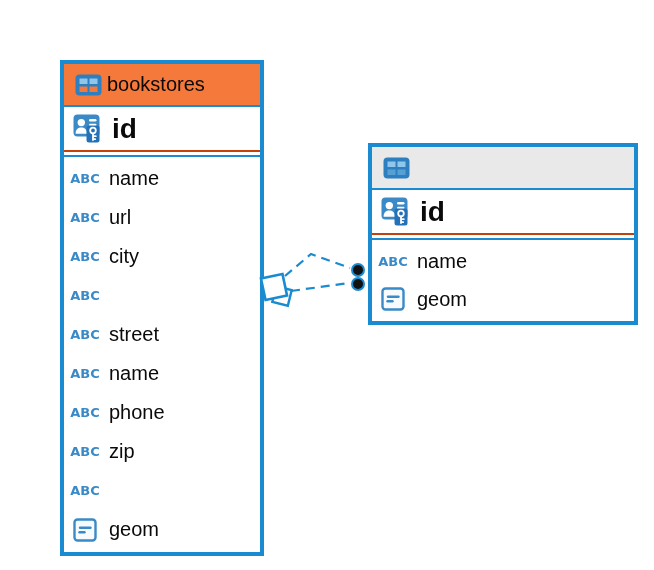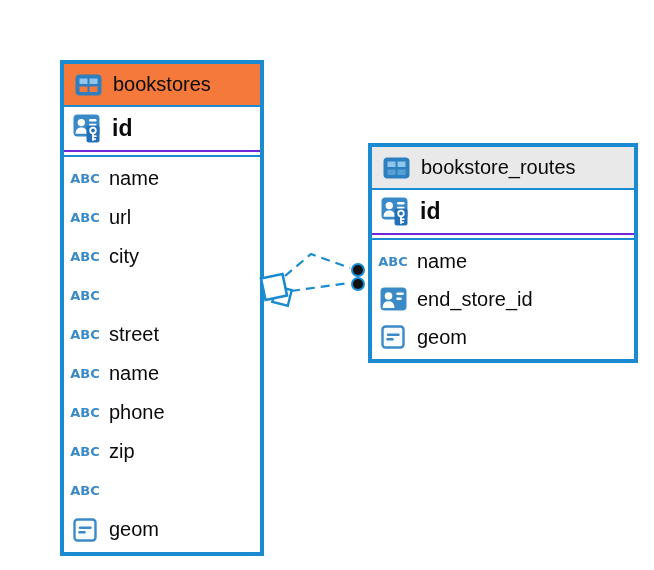--- a/index.html
+++ b/index.html
@@ -4,28 +4,28 @@
 <style>
   html,body{margin:0;padding:0;background:#ffffff;}
   .canvas{position:relative;width:654px;height:570px;background:#ffffff;overflow:hidden;
           font-family:"Liberation Sans", sans-serif;color:#0a0a0a;}
 
   
   .tbl{position:absolute;border:4px solid #1a8bd0;background:#ffffff;box-sizing:content-box;}
   .t-bookstores{left:60px;top:60px;width:196px;}
   .t-routes{left:368px;top:143px;width:262px;}
 
-  .thead{display:flex;align-items:center;gap:9px;padding:0 8px;height:41px;
+  .thead{display:flex;align-items:center;gap:3px;padding:0 8px;height:41px;
          border-bottom:2px solid #1a8bd0;font-size:20px;}
   .thead.orange{background:#f5793b;}
   .thead.gray{background:#e9e9e9;}
   .tname{white-space:nowrap;}
 
   .pkrow{display:flex;align-items:center;gap:9px;padding:0 7px;height:43px;
-         border-bottom:2px solid #6d28d9;font-size:23px;font-weight:bold;}
+         border-bottom:2px solid #c2410c;font-size:28px;font-weight:bold;}
 
   .cols{border-top:2px solid #1a8bd0;margin-top:3px;padding:2px 0 3px 0;}
   .crow{display:flex;align-items:center;gap:8px;padding:0 5px;font-size:20px;}
   .t-bookstores .crow{height:39px;}
   .t-routes .crow{height:38px;}
 
   .icn{flex:0 0 auto;display:flex;align-items:center;justify-content:center;width:32px;}
   .abc{display:inline-block;width:32px;text-align:center;
        font:800 13px "DejaVu Sans", sans-serif;color:#3a8ac8;letter-spacing:0px;}
 
@@ -119,21 +119,20 @@
     <div class="thead gray">
       <span class="icn">
         <svg width="27" height="22" viewBox="0 0 27 22">
           <rect x="0.5" y="0.5" width="26" height="21" rx="4" fill="#2e7fc0"></rect>
           <rect x="4.5" y="4.5" width="8" height="5.5" fill="#8fc6ea"></rect>
           <rect x="14.5" y="4.5" width="8" height="5.5" fill="#8fc6ea"></rect>
           <rect x="4.5" y="12.5" width="8" height="5.5" fill="#57a0d4"></rect>
           <rect x="14.5" y="12.5" width="8" height="5.5" fill="#57a0d4"></rect>
         </svg>
       </span>
-      <span class="tname">bookstore_routes</span>
     </div>
 
     <div class="pkrow">
       <span class="icn">
         <svg width="29" height="30" viewBox="0 0 29 30">
           <rect x="0.5" y="0.5" width="26" height="22" rx="4" fill="#3a8ac8"></rect>
           <circle cx="8.3" cy="8.6" r="3.7" fill="#ffffff"></circle>
           <path d="M2.6 19.8 C2.6 15.2 5.2 13.6 8.3 13.6 C11.4 13.6 14 15.2 14 19.8 Z" fill="#ffffff"></path>
           <rect x="16" y="5" width="7.5" height="2.6" rx="1.3" fill="#ffffff"></rect>
           <rect x="16" y="9.8" width="7.5" height="2.6" rx="1.3" fill="#ffffff"></rect>
@@ -142,32 +141,20 @@
           <path d="M20 19.3 L20 26 M20 22.2 L22.8 22.2 M20 25.2 L22.2 25.2" stroke="#ffffff" stroke-width="1.8" fill="none" stroke-linecap="round"></path>
         </svg>
       </span>
       <span>id</span>
     </div>
 
     <div class="cols">
       <div class="crow">
         <span class="abc">ABC</span>
         <span>name</span>
-      </div>
-      <div class="crow">
-        <span class="icn">
-          <svg width="27" height="24" viewBox="0 0 27 24">
-            <rect x="0.5" y="0.5" width="26" height="23" rx="4" fill="#3a8ac8"></rect>
-            <circle cx="8.5" cy="9" r="3.8" fill="#ffffff"></circle>
-            <path d="M2.6 21 C2.6 16 5.3 14.2 8.5 14.2 C11.7 14.2 14.4 16 14.4 21 Z" fill="#ffffff"></path>
-            <rect x="16.2" y="5.4" width="7.6" height="2.7" rx="1.35" fill="#ffffff"></rect>
-            <rect x="16.2" y="10.4" width="5.6" height="2.7" rx="1.35" fill="#ffffff"></rect>
-          </svg>
-        </span>
-        <span>end_store_id</span>
       </div>
       <div class="crow">
         <span class="icn">
           <svg width="24" height="24" viewBox="0 0 24 24">
             <rect x="1.5" y="1.5" width="21" height="21" rx="3" fill="#f7fbfe" stroke="#3a8ac8" stroke-width="2.4"></rect>
             <path d="M7 9.7 L17.5 9.7" stroke="#3a8ac8" stroke-width="2.4" stroke-linecap="round"></path>
             <path d="M6.5 14.3 L11.5 14.3" stroke="#3a8ac8" stroke-width="2.4" stroke-linecap="round"></path>
           </svg>
         </span>
         <span>geom</span>

